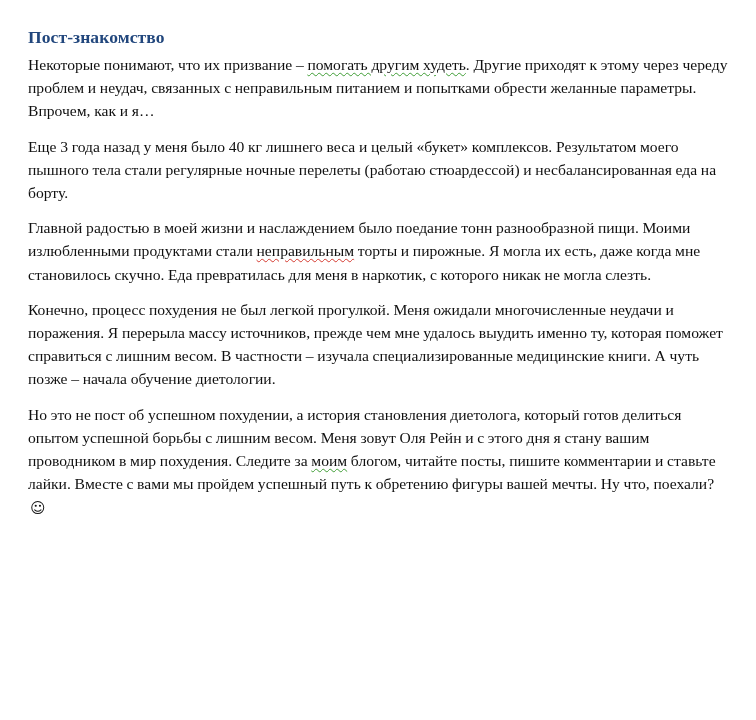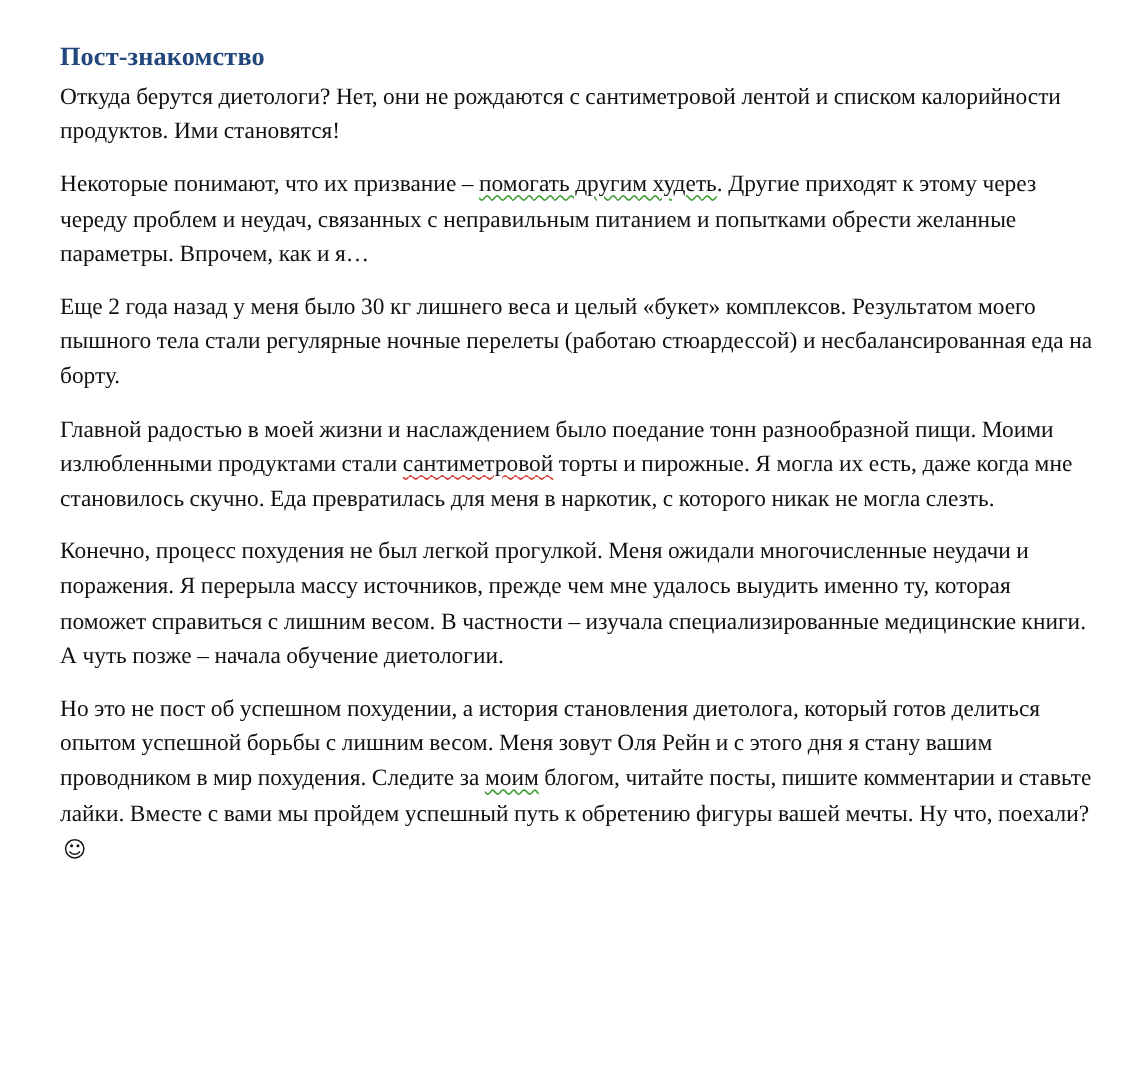--- a/index.html
+++ b/index.html
@@ -15,21 +15,21 @@
     overflow: hidden;
     font-family: "Liberation Serif", "DejaVu Serif", serif;
     color: #000000;
     -webkit-font-smoothing: antialiased;
   }
 
   .document {
     box-sizing: border-box;
     width: 756px;
     height: 720px;
-    padding: 26px 26px 0 40px;
+    padding: 26px 26px 0 28px;
     background: #ffffff;
   }
 
   .doc-title {
     margin: 0 0 4px 0;
     font-family: "Liberation Serif", "DejaVu Serif", serif;
     font-size: 17.5px;
     font-weight: bold;
     line-height: 23px;
     letter-spacing: 0.1px;
@@ -78,21 +78,20 @@
   }
 </style>
 </head>
 <body>
 
 <div class="document">
 
   <h1 class="doc-title">Пост-знакомство</h1>
 
   <div class="doc-body">
-    <p class="para">Откуда берутся диетологи? Нет, они не рождаются с сантиметровой лентой и списком калорийности продуктов. Ими становятся!</p>
     <p class="para">Некоторые понимают, что их призвание – <span class="squiggle squiggle-green">помогать другим худеть</span>. Другие приходят к этому через череду проблем и неудач, связанных с неправильным питанием и попытками обрести желанные параметры. Впрочем, как и я…</p>
-    <p class="para">Еще 2 года назад у меня было 30 кг лишнего веса и целый «букет» комплексов. Результатом моего пышного тела стали регулярные ночные перелеты (работаю стюардессой) и несбалансированная еда на борту.</p>
-    <p class="para">Главной радостью в моей жизни и наслаждением было поедание тонн разнообразной пищи. Моими излюбленными продуктами стали <span class="squiggle squiggle-red">сантиметровой</span> торты и пирожные. Я могла их есть, даже когда мне становилось скучно. Еда превратилась для меня в наркотик, с которого никак не могла слезть.</p>
+    <p class="para">Еще 3 года назад у меня было 40 кг лишнего веса и целый «букет» комплексов. Результатом моего пышного тела стали регулярные ночные перелеты (работаю стюардессой) и несбалансированная еда на борту.</p>
+    <p class="para">Главной радостью в моей жизни и наслаждением было поедание тонн разнообразной пищи. Моими излюбленными продуктами стали <span class="squiggle squiggle-red">неправильным</span> торты и пирожные. Я могла их есть, даже когда мне становилось скучно. Еда превратилась для меня в наркотик, с которого никак не могла слезть.</p>
     <p class="para">Конечно, процесс похудения не был легкой прогулкой. Меня ожидали многочисленные неудачи и поражения. Я перерыла массу источников, прежде чем мне удалось выудить именно ту, которая поможет справиться с лишним весом. В частности – изучала специализированные медицинские книги. А чуть позже – начала обучение диетологии.</p>
     <p class="para tight">Но это не пост об успешном похудении, а история становления диетолога, который готов делиться опытом успешной борьбы с лишним весом. Меня зовут Оля Рейн и с этого дня я стану вашим проводником в мир похудения. Следите за <span class="squiggle squiggle-green">моим</span> блогом, читайте посты, пишите комментарии и ставьте лайки. Вместе с вами мы пройдем успешный путь к обретению фигуры вашей мечты. Ну что, поехали? <span class="emoji-smiley">☺</span></p>
   </div>
 
 </div>
 
 </body></html>

